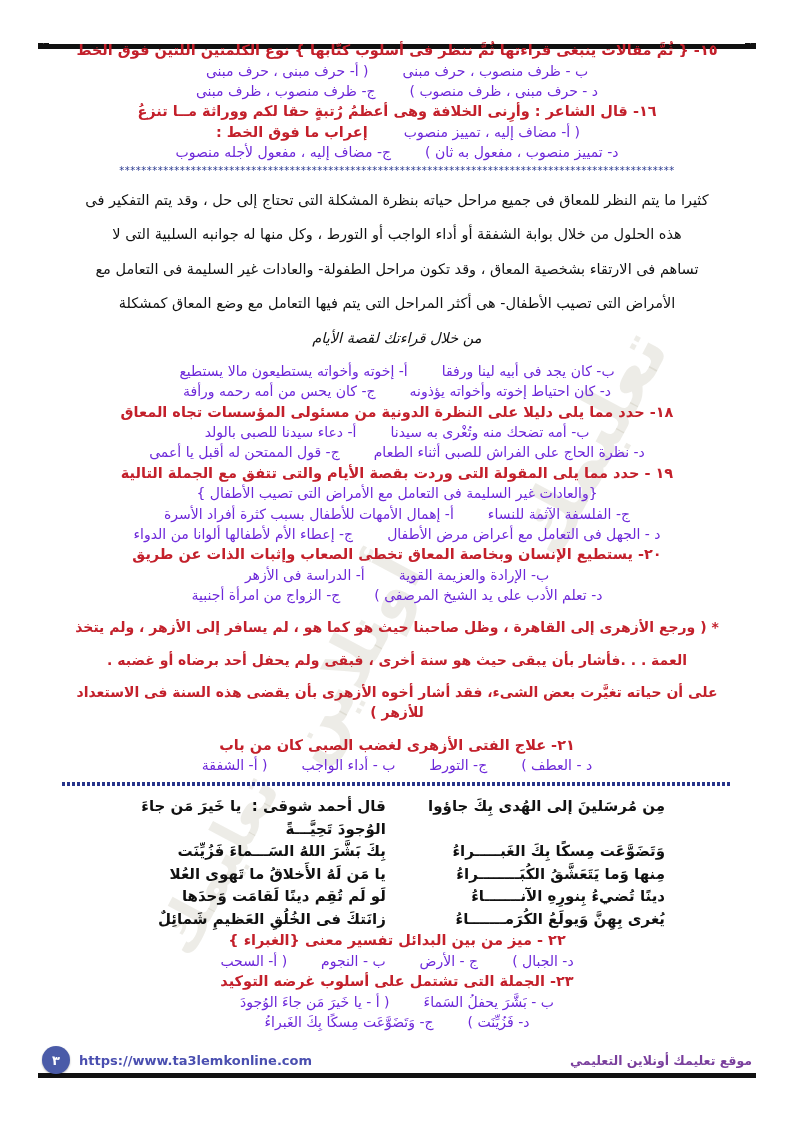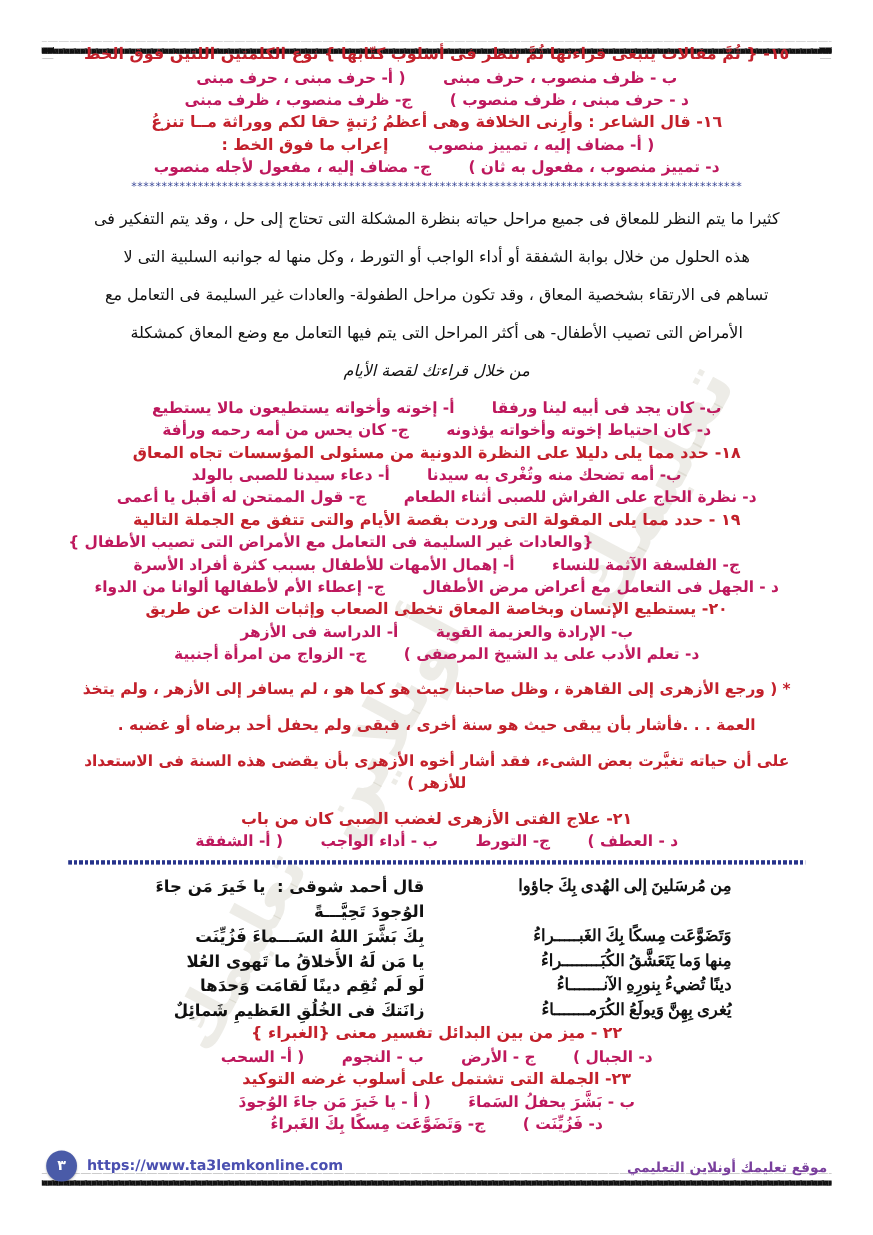--- a/index.html
+++ b/index.html
@@ -81,25 +81,25 @@
     color:#c3202b;
     font-weight:bold;
     font-size:14.5px;
     line-height:1.42;
     text-align:center;
     margin:0;
     padding:0 2px;
     direction:rtl;
   }
   .opts{
-    color:#be185d;
-    font-weight:bold;
+    color:#6d28d9;
+    font-weight:normal;
     font-size:14px;
     line-height:1.45;
-    text-align:left;
+    text-align:center;
     margin:0;
     direction:rtl;
   }
   .opt-row{
     display:flex;
     justify-content:center;
     gap:34px;
     direction:rtl;
   }
   .passage{
@@ -146,21 +146,21 @@
   .verse{
     display:flex;
     justify-content:space-between;
     color:#111;
     font-weight:bold;
     font-size:15px;
     line-height:1.5;
   }
   .hemi{width:48%;}
   .hemi.right{text-align:right;}
-  .hemi.left{text-align:right; padding-right:12px;font-family:Liberation Serif, serif;}
+  .hemi.left{text-align:right; padding-right:12px;}
 
   
   .footer{
     position:absolute;
     left:42px; right:42px;
     bottom:48px;
     height:30px;
     display:flex;
     align-items:center;
     justify-content:space-between;

